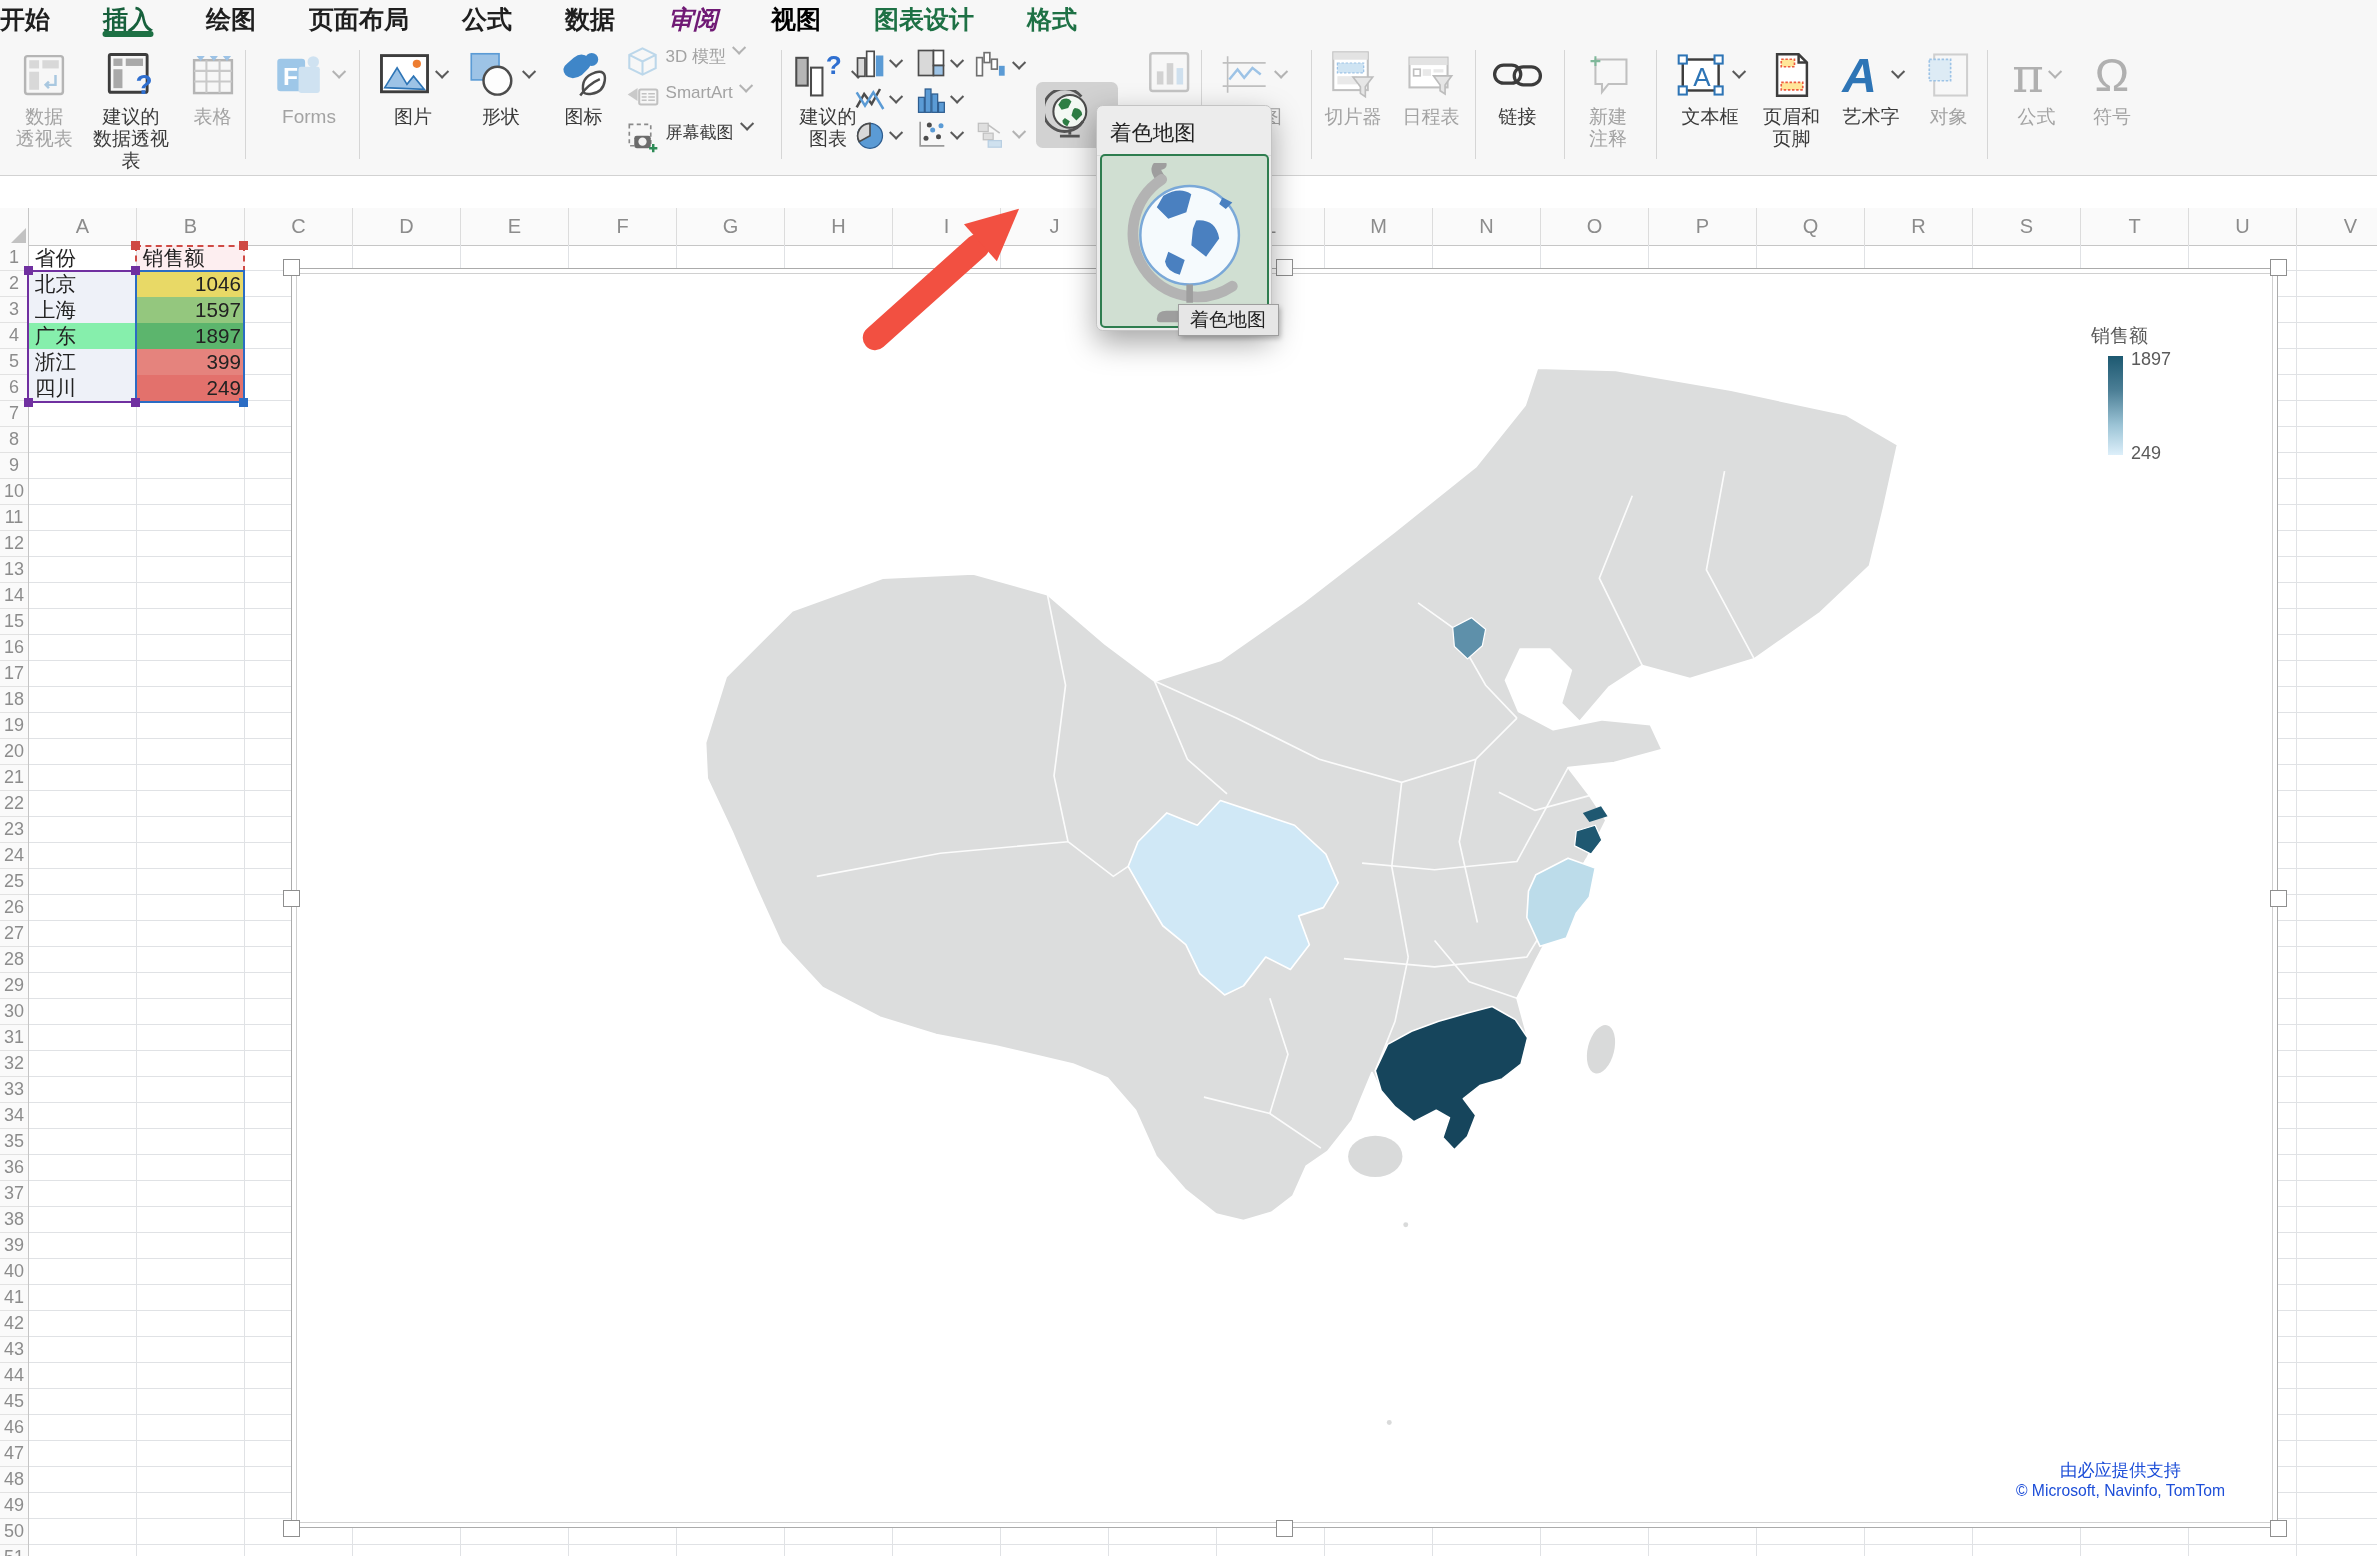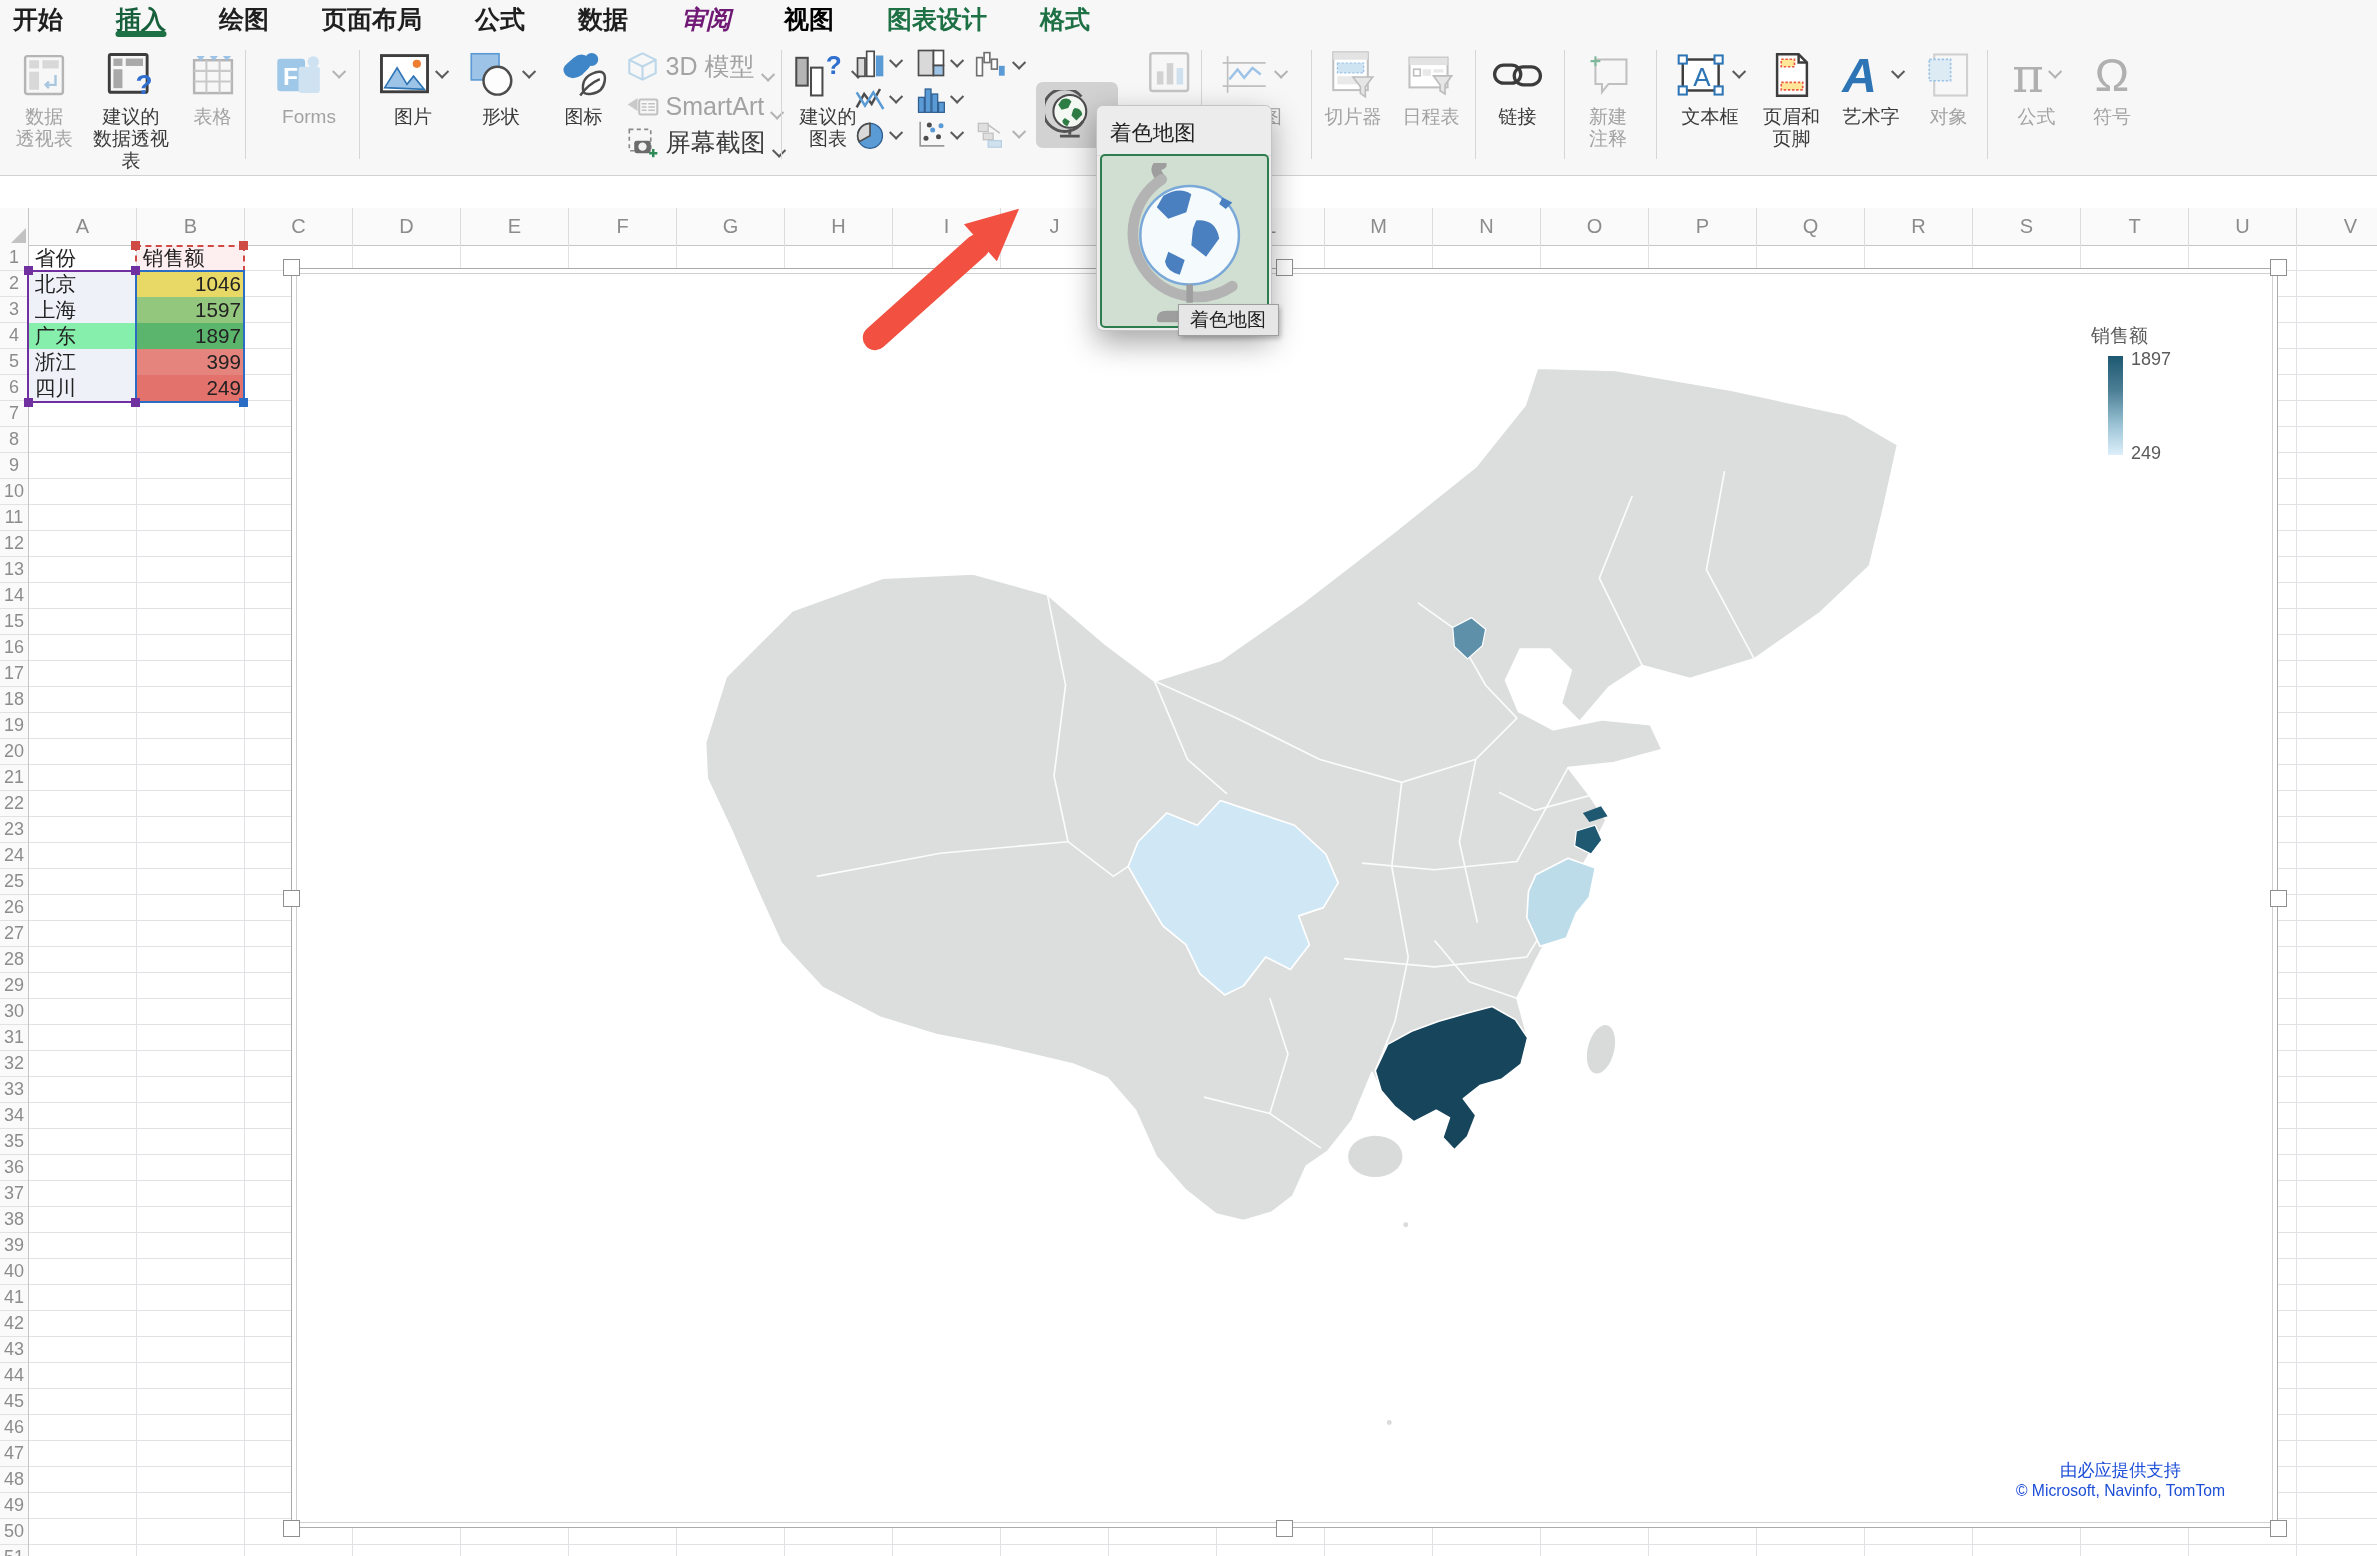--- a/index.html
+++ b/index.html
@@ -1,33 +1,33 @@
 <!DOCTYPE html>
 <html style="font-size:13px"><head>
 <meta charset="utf-8">
 <style>
   html,body{margin:0;padding:0;background:#fff;}
   #app{position:relative;width:2377px;height:1557px;overflow:hidden;background:#fff;
        font-family:"Liberation Sans","DejaVu Sans",sans-serif;color:#1f1f1f;}
   
   .tabbar{position:absolute;left:0;top:0;width:100%;height:38px;background:#f7f7f7;
-          display:flex;align-items:center;gap:53px;padding-left:13px;box-sizing:border-box;}
+          display:flex;align-items:center;gap:53px;box-sizing:border-box;}
   .tab{position:relative;font-size:25px;font-weight:600;line-height:38px;cursor:default;}
   .tab .ul{position:absolute;left:50%;transform:translateX(-50%);bottom:0.8px;width:51px;height:5.8px;border-radius:3.3px;}
   
   .ribbon{position:absolute;left:0;top:38px;width:100%;height:138px;background:#f7f7f7;border-bottom:0.8px solid #d2d2d2;box-sizing:border-box;}
   .rb{position:absolute;top:5px;display:flex;flex-direction:column;align-items:center;}
   .rb .ic{height:63px;display:flex;align-items:center;justify-content:center;gap:5px;}
   .rb .lb{font-size:19px;line-height:22px;text-align:center;color:#3b3b3b;white-space:pre-line;}
   .rb.dis .lb{color:#a3a3a3;}
   .vdiv{position:absolute;top:11.5px;height:109px;width:0.8px;background:#d6d6d6;}
   .chev{display:inline-block;width:8.2px;height:8.2px;border-right:2.5px solid #5a5a5a;border-bottom:2.5px solid #5a5a5a;
         transform:rotate(45deg) translate(-1.6px,-1.6px);margin-left:1.6px;}
   .chev.g{border-color:#b3b3b3;}
-  .stackrow{display:flex;align-items:flex-end;gap:6.6px;height:38px;font-size:25px;}
+  .stackrow{display:flex;align-items:flex-start;gap:6.6px;height:38px;font-size:17px;}
   .stackrow .sl{color:#3b3b3b;} .stackrow.dis .sl{color:#a3a3a3;}
   .mini{position:absolute;display:flex;align-items:center;gap:4.1px;}
   .globebtn{position:absolute;left:1036px;top:44px;width:82px;height:66px;background:#d2d2d2;border-radius:6.6px;
             display:flex;align-items:center;justify-content:center;gap:5px;}
   
   .fbar{position:absolute;left:0;top:176px;width:100%;height:31px;background:#f7f7f7;border-bottom:0.8px solid #cfcfcf;box-sizing:border-box;}
   .namebox{position:absolute;left:1.6px;top:1.6px;width:124px;height:26px;background:#fff;border:1.2px solid #c8c8c8;
            box-sizing:border-box;font-size:20.6px;line-height:24px;padding-left:7.4px;}
   .spin{position:absolute;right:2.5px;top:0.8px;width:21.4px;height:22px;display:flex;flex-direction:column;align-items:center;justify-content:center;color:#4a4a4a;font-size:10.7px;line-height:10px;}
   .fico{position:absolute;top:2.5px;font-size:22px;color:#ababab;}

